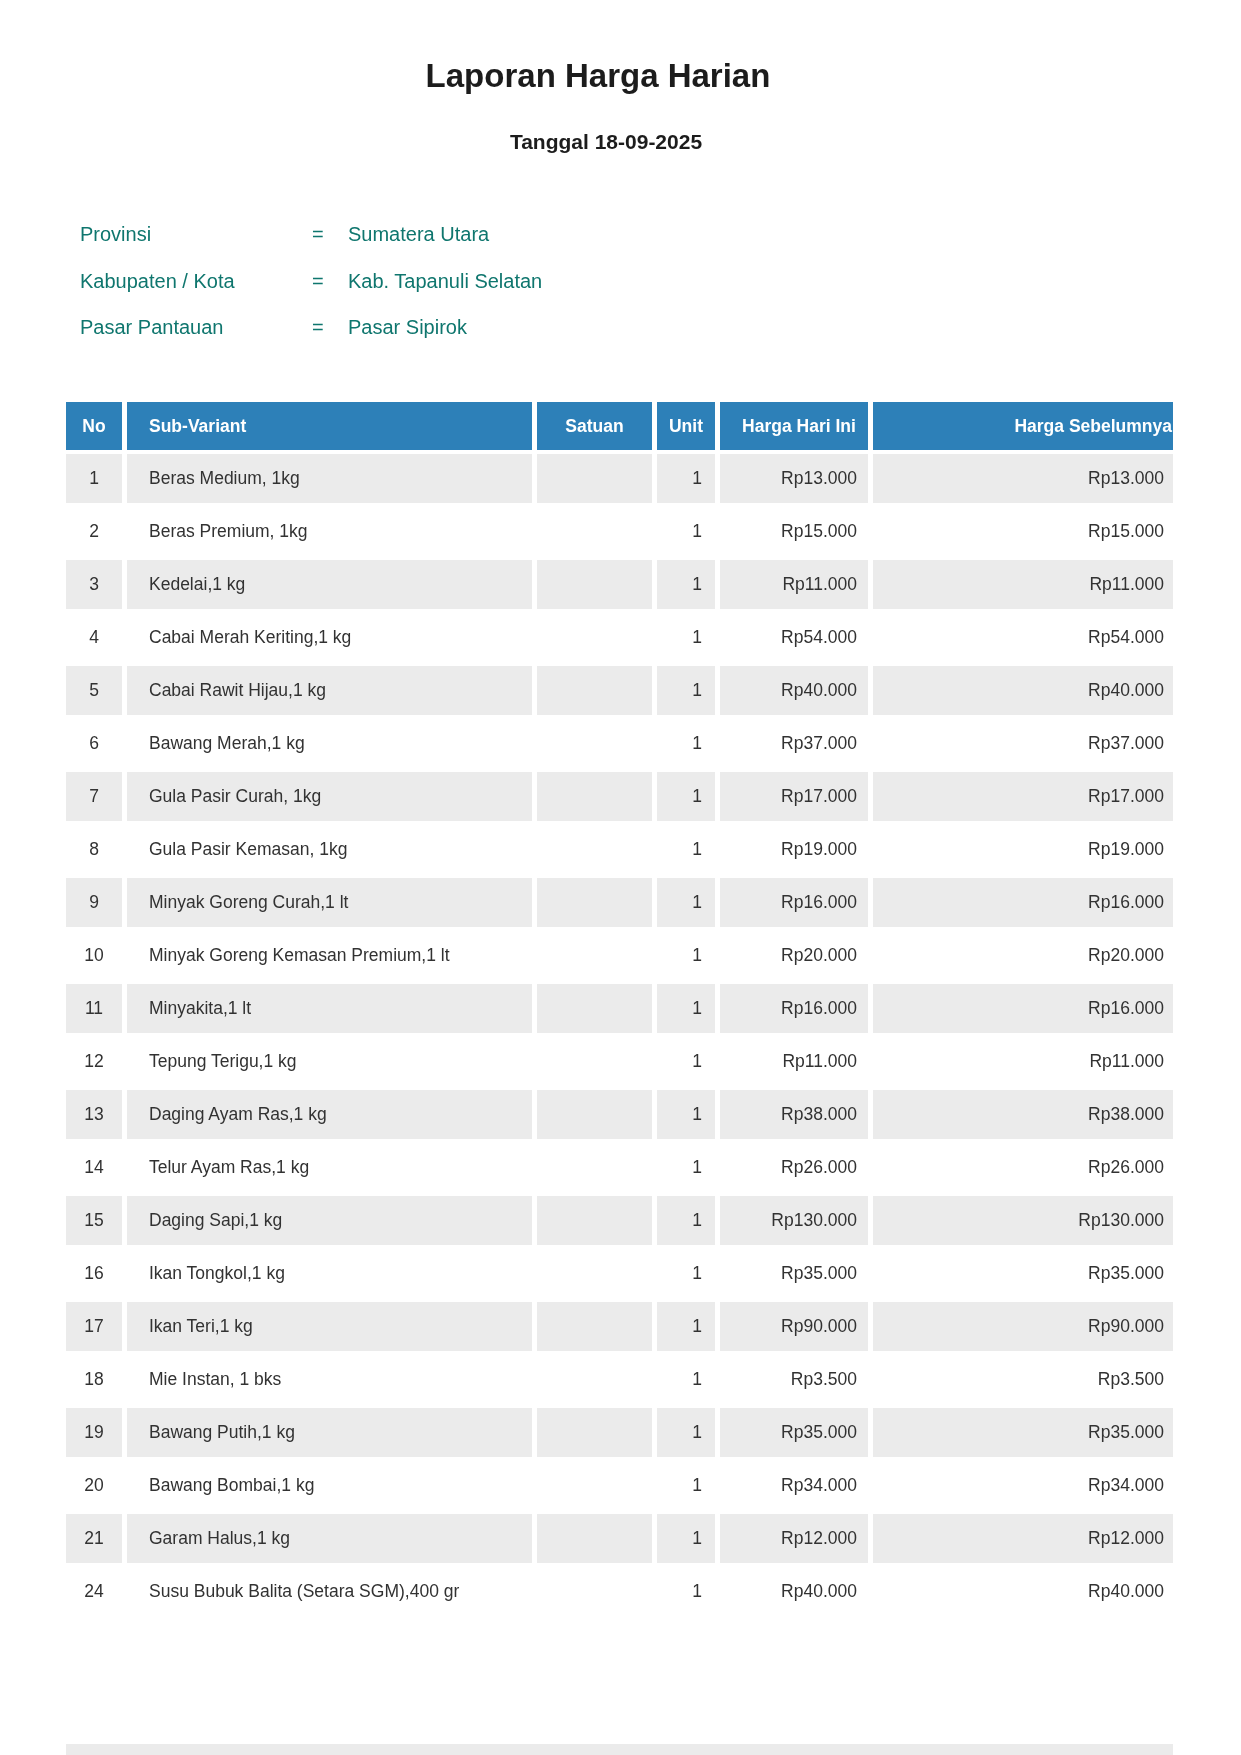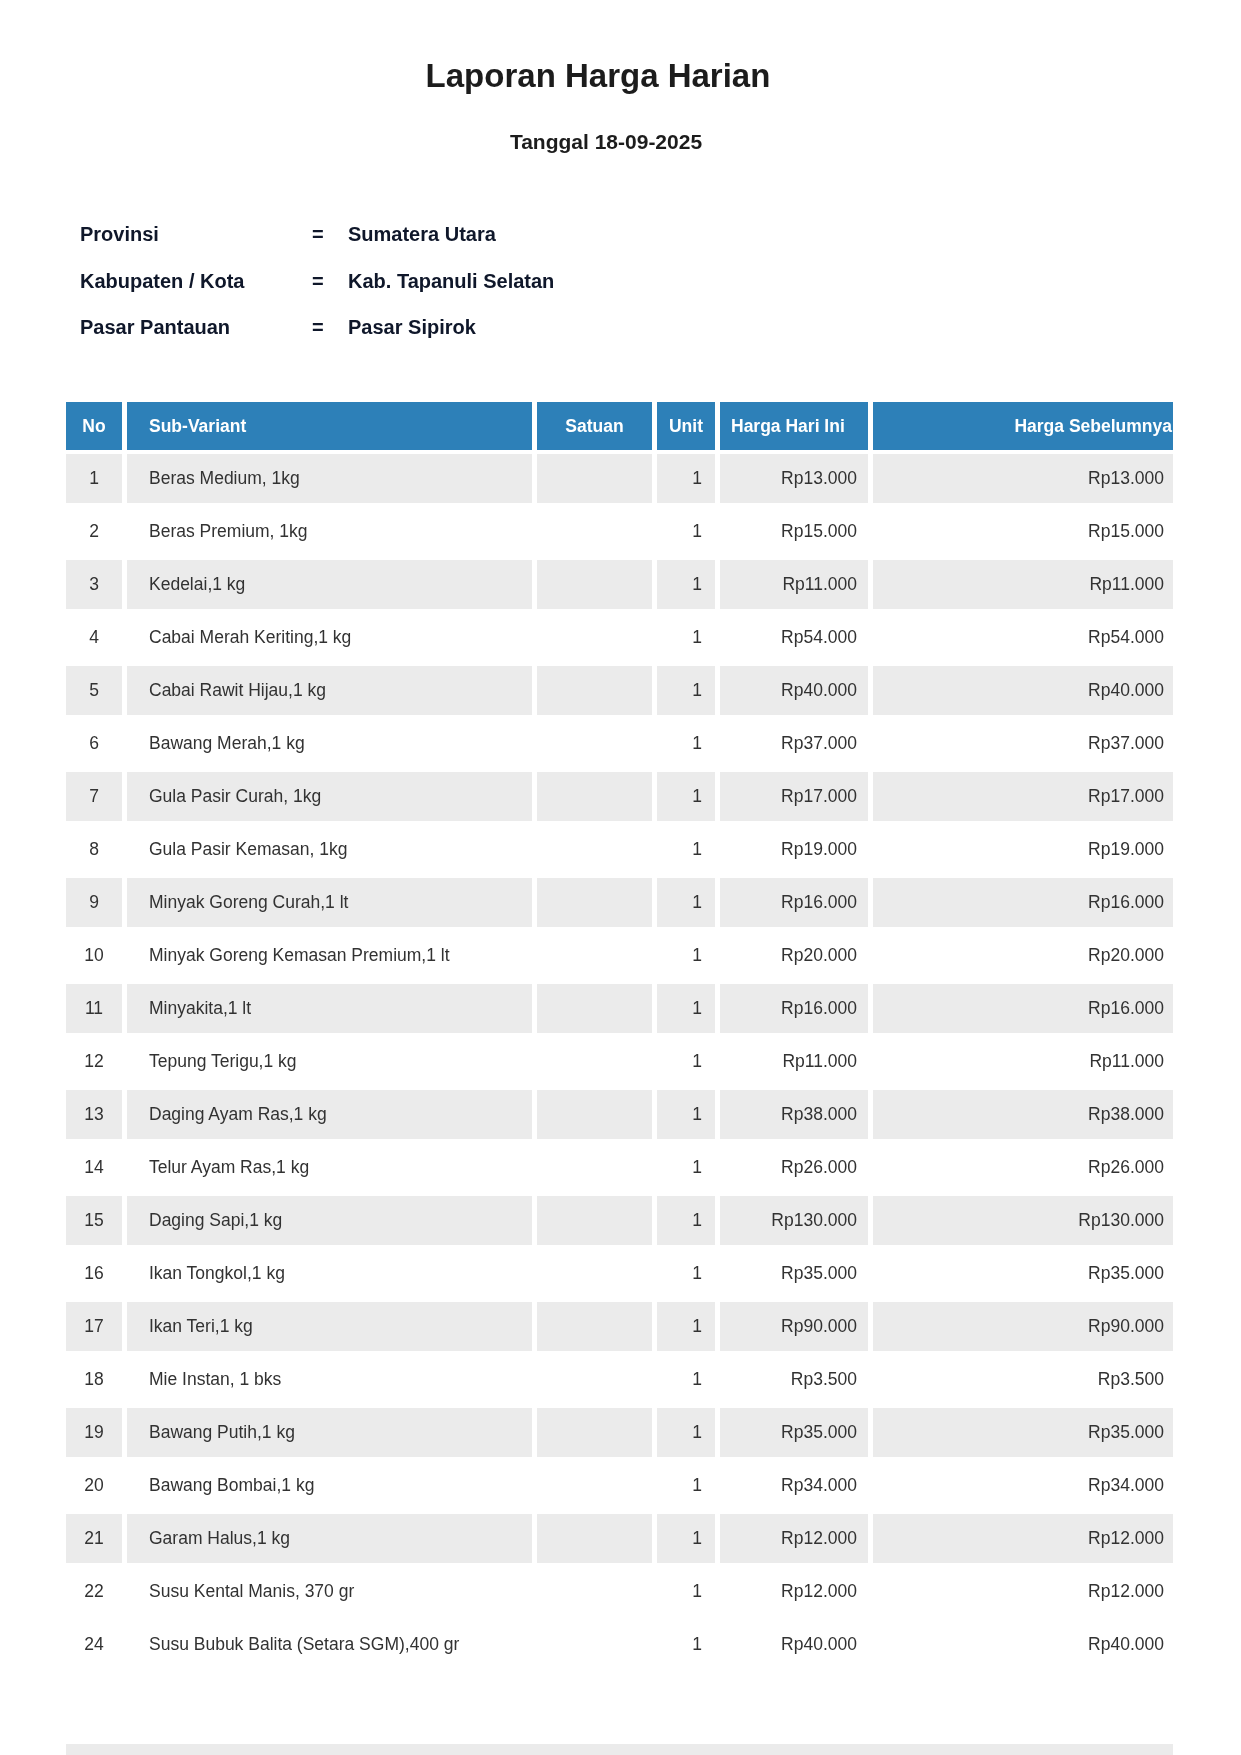--- a/index.html
+++ b/index.html
@@ -19,21 +19,21 @@
   }
   .title{
     position:absolute;left:0;top:56px;width:1196px;
     text-align:center;font-size:33px;line-height:40px;font-weight:bold;color:#1c1c1c;
   }
   .subtitle{
     position:absolute;left:8px;top:131px;width:1196px;
     text-align:center;font-size:21px;line-height:22px;font-weight:bold;color:#1c1c1c;
   }
   .meta{position:absolute;left:80px;top:222px;width:700px;}
-  .meta-row{position:relative;height:24px;margin-bottom:22.5px;font-size:20px;line-height:24px;color:#0f172a;font-weight:bold;}
+  .meta-row{position:relative;height:24px;margin-bottom:22.5px;font-size:20px;line-height:24px;color:#0f766e;}
   .meta-label{position:absolute;left:0;top:0;}
   .meta-eq{position:absolute;left:232px;top:0;}
   .meta-value{position:absolute;left:268px;top:0;}
 
   table.report{
     position:absolute;left:61px;top:398px;width:1117px;
     border-collapse:separate;border-spacing:5px 4.6px;table-layout:fixed;
   }
   col.c-no{width:56px;}
   col.c-sub{width:405px;}
@@ -49,21 +49,21 @@
     height:47px;font-size:17.5px;color:var(--text);white-space:nowrap;overflow:hidden;
     background:#ffffff;
   }
   tr.odd td{background:var(--row-alt-bg);}
   th.a-no,td.a-no{text-align:center;}
   th.a-sub,td.a-sub{text-align:left;padding-left:22px;}
   th.a-satuan{text-align:center;}
   td.a-satuan{text-align:left;}
   th.a-unit{text-align:center;}
   td.a-unit{text-align:right;padding-right:13px;}
-  th.a-hhi{text-align:left;padding-left:11px;}
+  th.a-hhi{text-align:center;padding-left:11px;}
   td.a-hhi{text-align:right;padding-right:11px;}
   th.a-hs{text-align:right;padding-left:14px;margin-top:34px;}
   td.a-hs{text-align:right;padding-right:9px;}
 
   .next-row-sliver{
     position:absolute;left:66px;top:1744px;width:1107px;height:11px;
     background:var(--row-alt-bg);
   }
 </style>
 </head>
@@ -274,28 +274,20 @@
   </tr>
         <tr class="odd">
     <td class="a-no">21</td>
     <td class="a-sub">Garam Halus,1 kg</td>
     <td class="a-satuan"></td>
     <td class="a-unit">1</td>
     <td class="a-hhi">Rp12.000</td>
     <td class="a-hs">Rp12.000</td>
   </tr>
         <tr class="even">
-    <td class="a-no">22</td>
-    <td class="a-sub">Susu Kental Manis, 370 gr</td>
-    <td class="a-satuan"></td>
-    <td class="a-unit">1</td>
-    <td class="a-hhi">Rp12.000</td>
-    <td class="a-hs">Rp12.000</td>
-  </tr>
-        <tr class="even">
     <td class="a-no">24</td>
     <td class="a-sub">Susu Bubuk Balita (Setara SGM),400 gr</td>
     <td class="a-satuan"></td>
     <td class="a-unit">1</td>
     <td class="a-hhi">Rp40.000</td>
     <td class="a-hs">Rp40.000</td>
   </tr>
       </tbody>
   </table>
 

